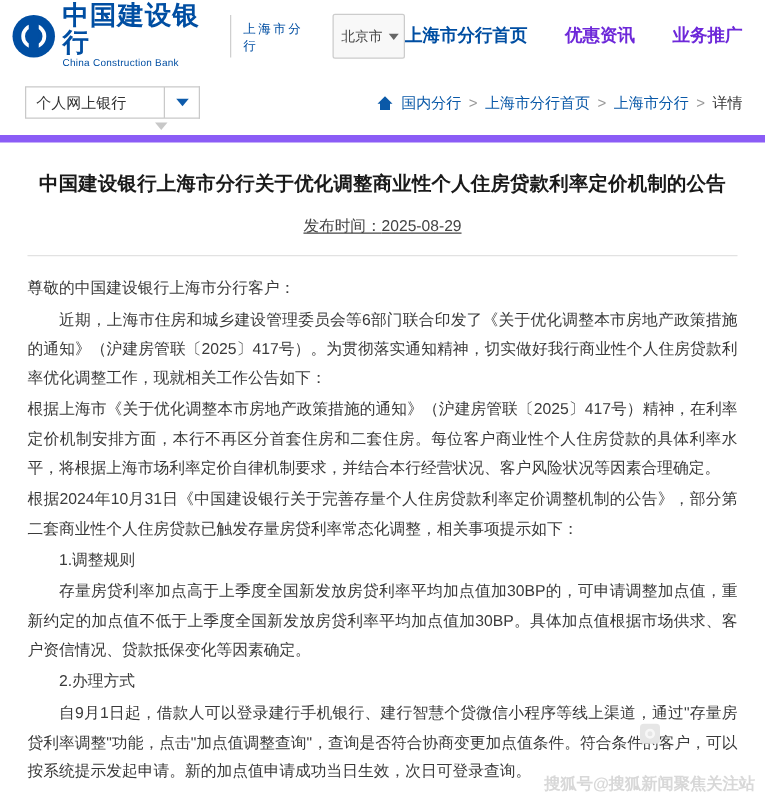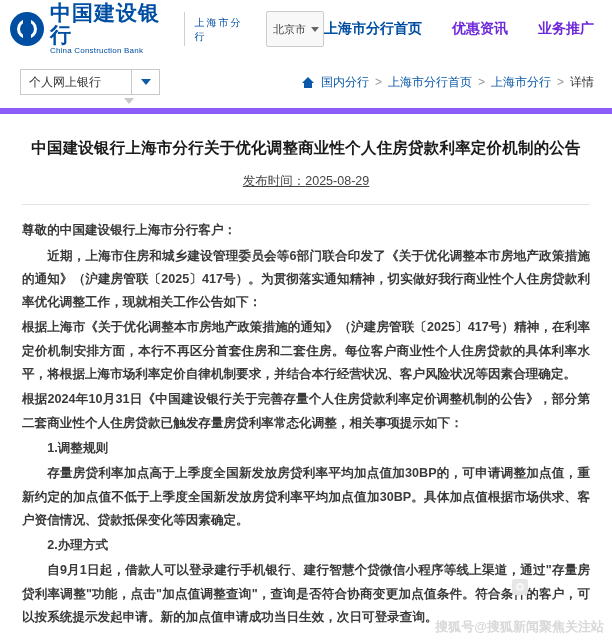--- a/index.html
+++ b/index.html
@@ -266,21 +266,20 @@
   }
   .body {
     margin-top: 14px;
     font-size: 12.6px;
     line-height: 1.85;
     color: #3a3a3a;
     text-align: justify;
   }
   .body p {
     margin: 0 0 2px 0;
-    font-weight: bold;
   }
   .p-indent { text-indent: 2em; }
   .p-none { text-indent: 0; }
 
   
   .watermark {
     position: absolute;
     right: 8px;
     bottom: 4px;
     display: flex;

